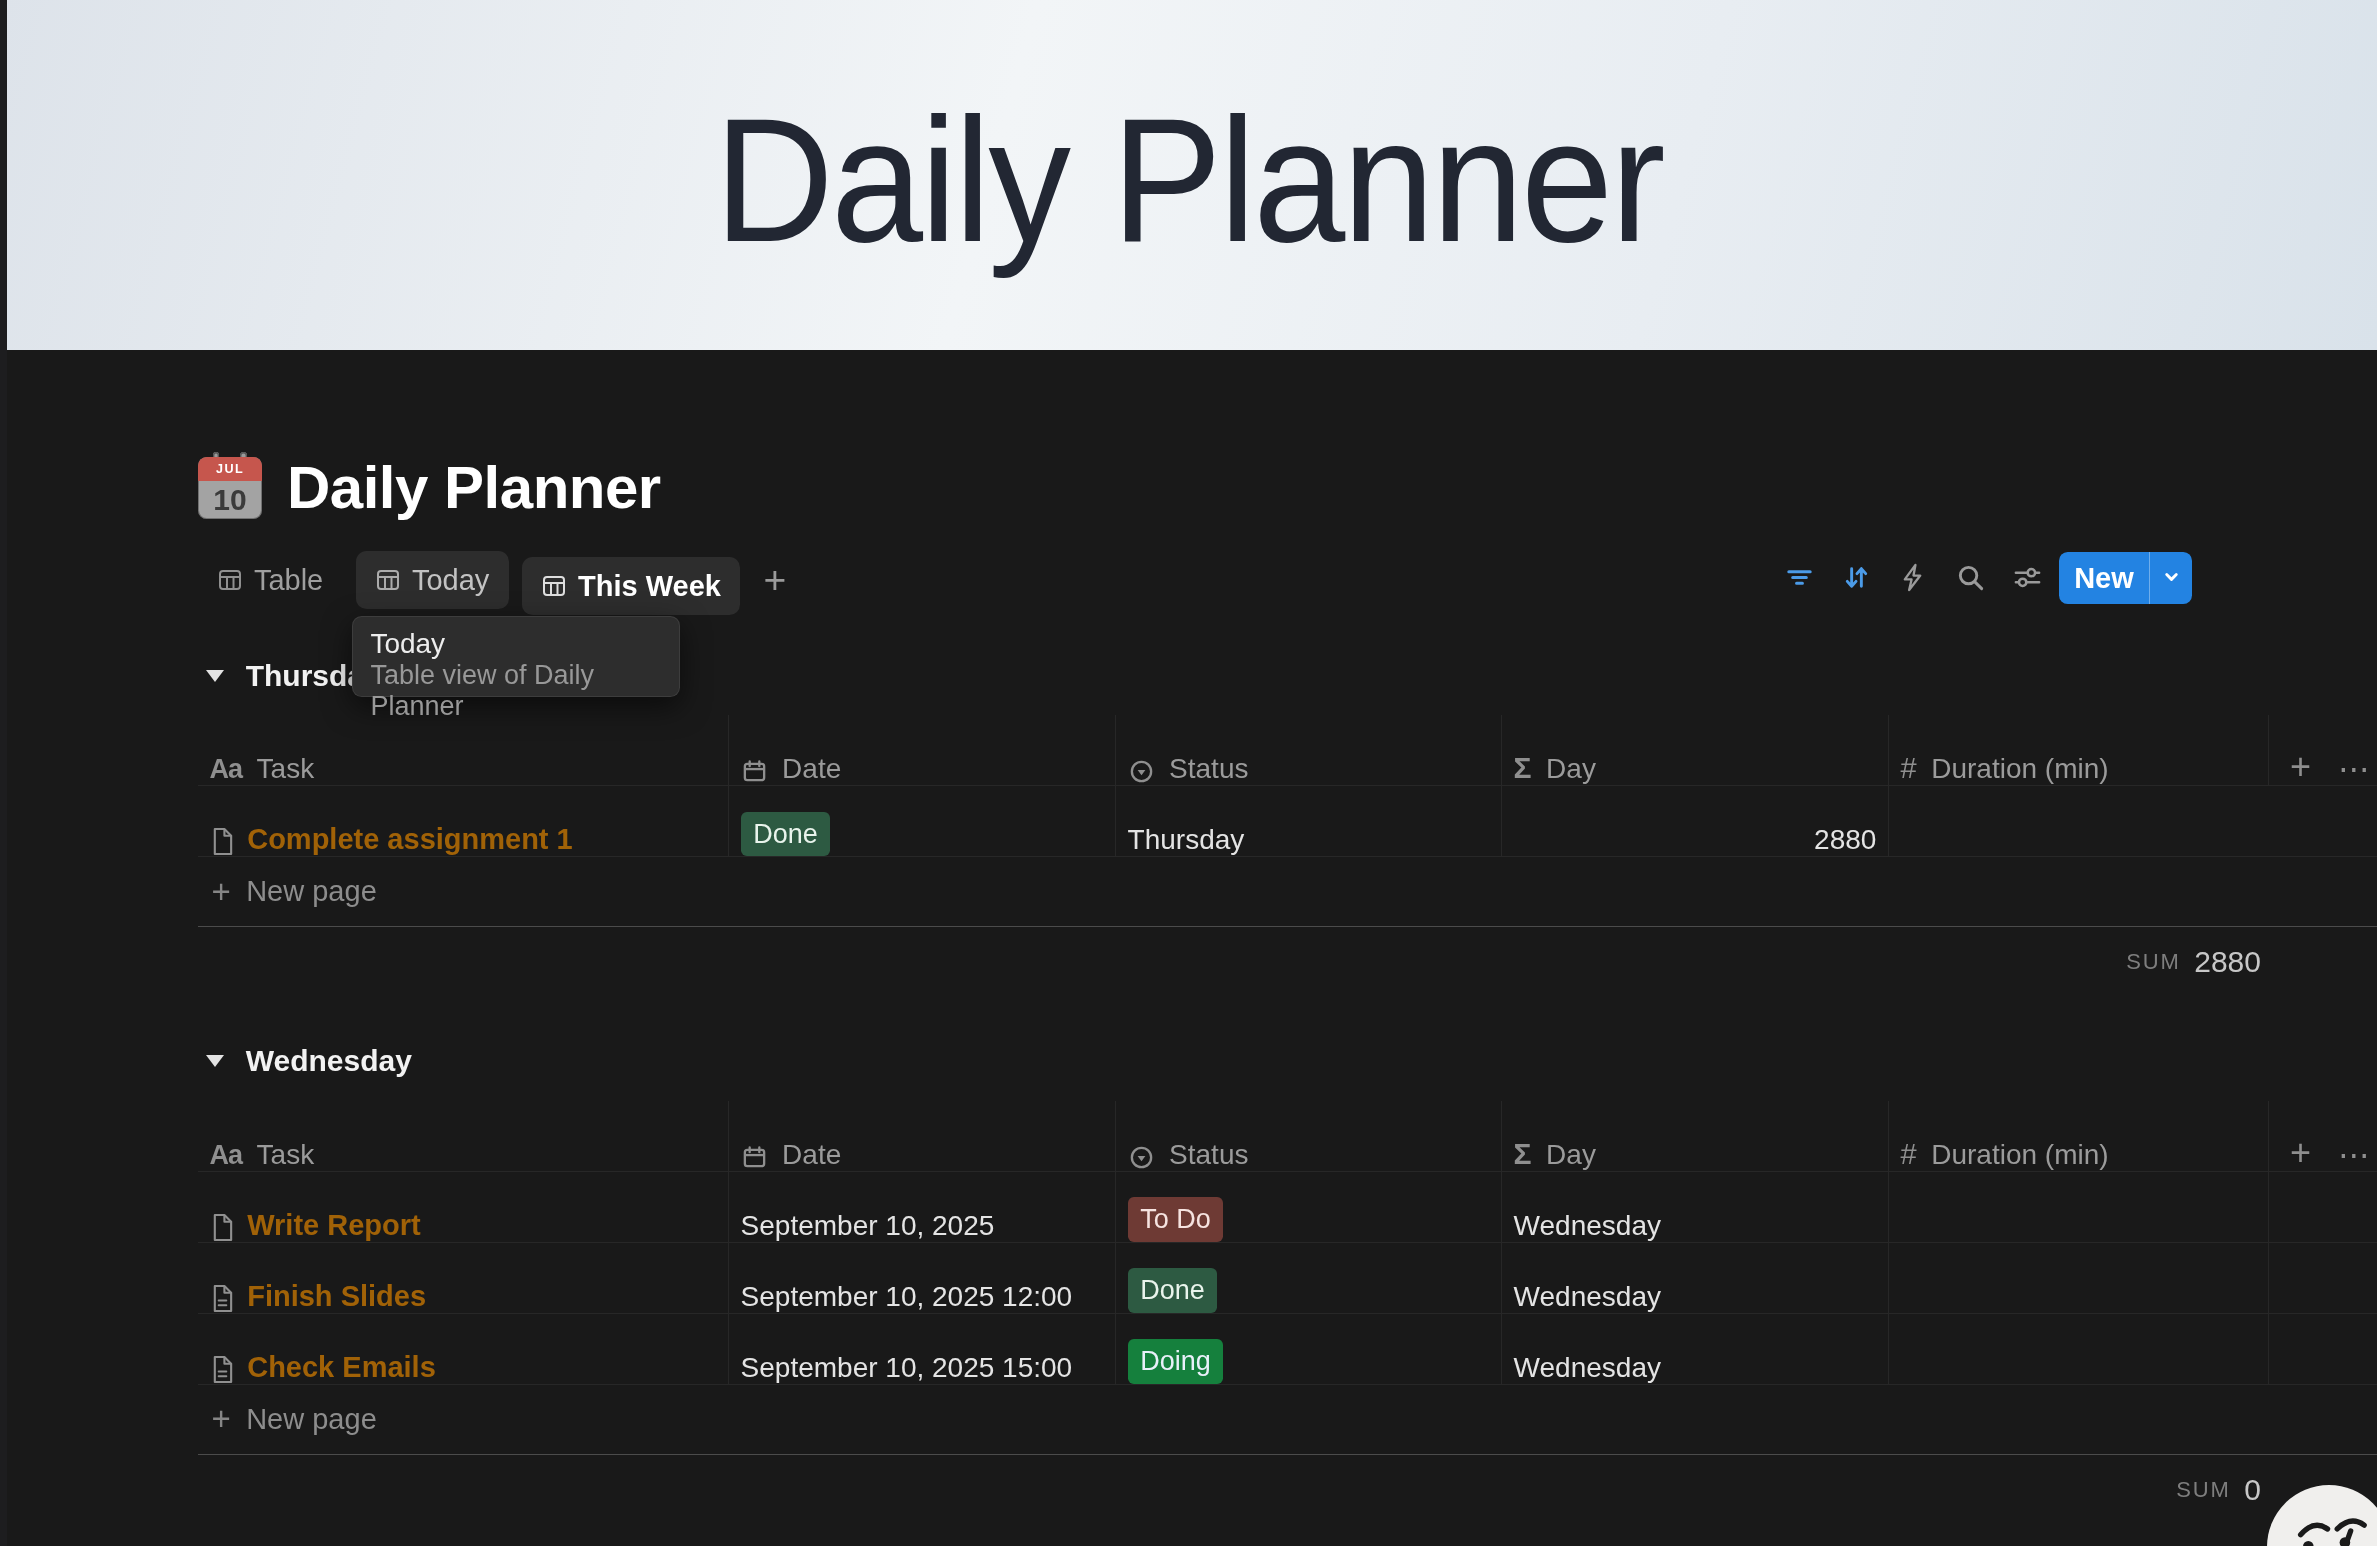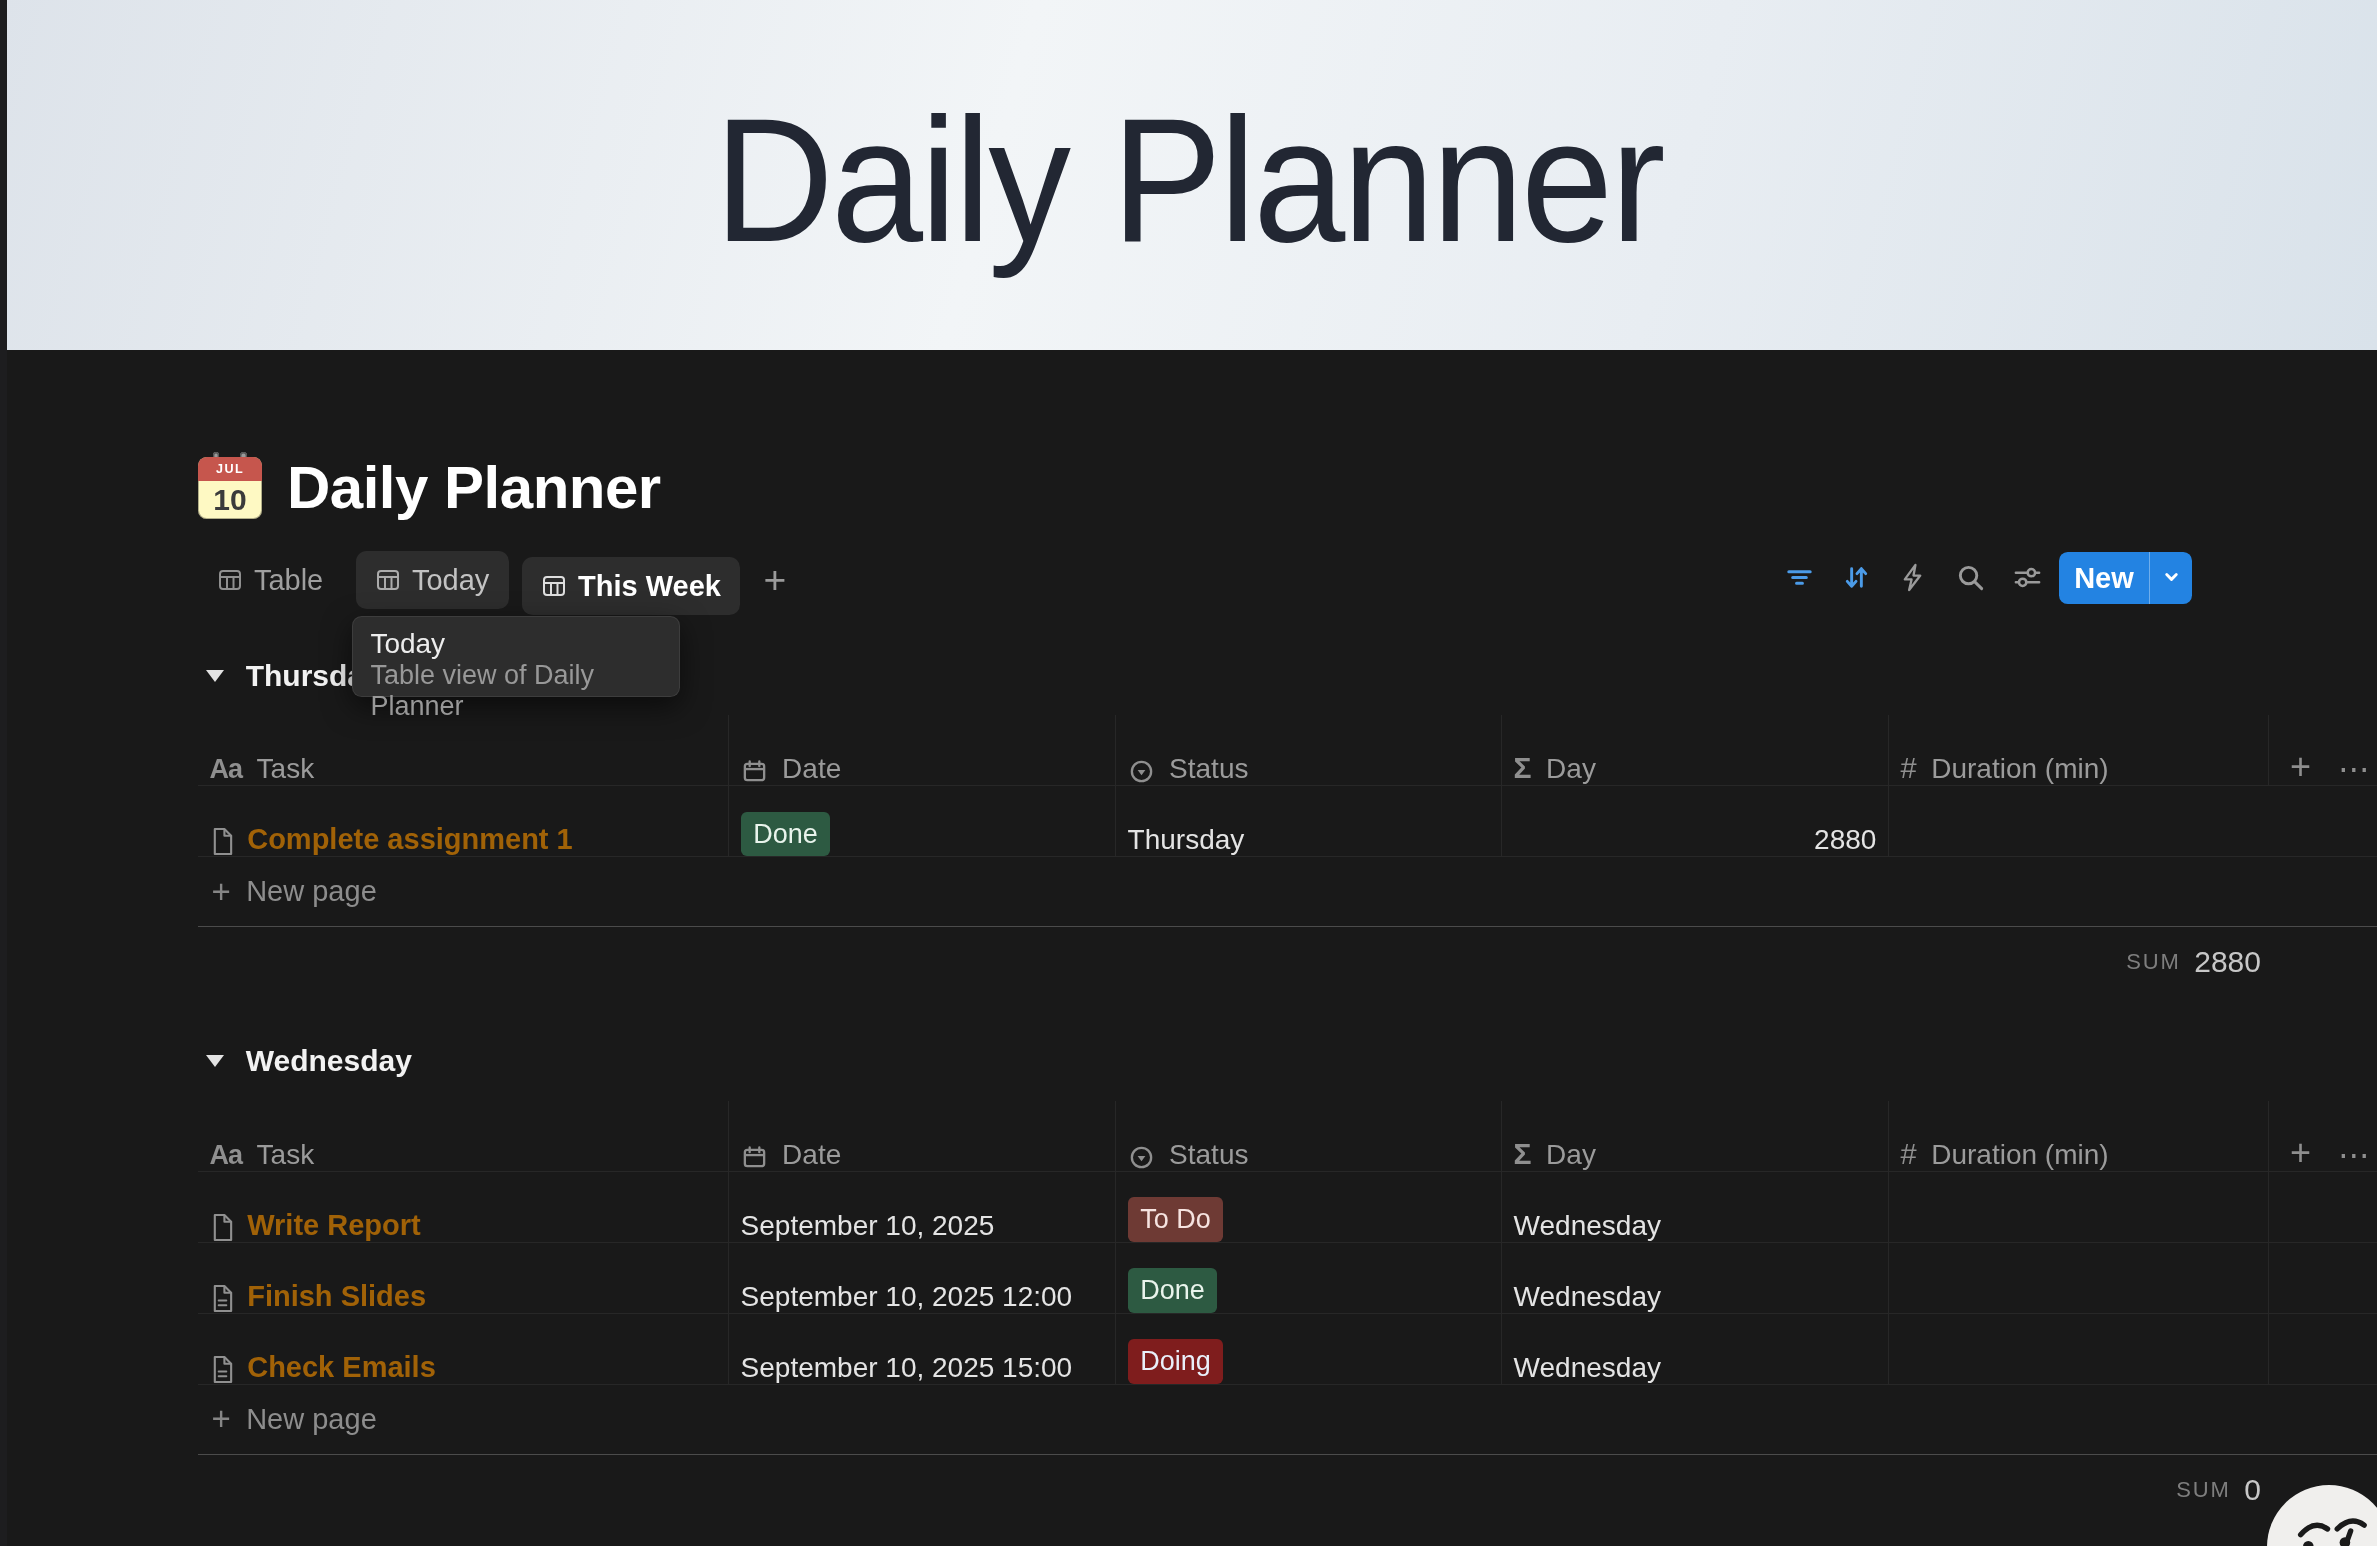--- a/index.html
+++ b/index.html
@@ -13,21 +13,21 @@
   .cover-title { font-size:176px; font-weight:200; letter-spacing:-2.9px; color:#222733;
     transform:scaleX(.94); white-space:nowrap; margin-top:9.7px; }
   .window-edge { position:absolute; left:0; top:0; width:6.8px; height:1547px; background:#1d1d1f; z-index:5; }
 
   
   .content { position:absolute; left:198px; top:350px; width:2179px; }
 
   
   .page-header { margin-top:103px; height:68px; display:flex; align-items:center; gap:25px; }
   .cal-wrap { position:relative; width:64px; height:64px; flex:0 0 auto; }
-  .cal-card { position:absolute; inset:1.9px 0 0 0; background:#fef9c3; border-radius:8.7px; overflow:hidden;
+  .cal-card { position:absolute; inset:1.9px 0 0 0; background:#a3a3a3; border-radius:8.7px; overflow:hidden;
     box-shadow:inset 0 0 0 1px rgba(0,0,0,.3); }
   .cal-top { position:absolute; top:0; left:0; right:0; height:24px; background:#c6564d; color:#fff;
     font-size:12.6px; font-weight:700; letter-spacing:1.4px; display:flex; align-items:center; justify-content:center; }
   .cal-day { position:absolute; top:24px; left:0; right:0; bottom:0; display:flex; align-items:center;
     justify-content:center; font-size:30px; font-weight:700; color:#3b3b3b; }
   .cal-ring { position:absolute; top:-2.9px; width:6.8px; height:13.5px; background:#9a9a9a; border-radius:3.9px;
     box-shadow:inset 0 0 0 1.4px #555; }
   .page-title { font-size:60px; font-weight:700; color:#ffffff; letter-spacing:-0.5px; }
 
   
@@ -387,21 +387,21 @@
             <path d="M15 2v7h7" fill="none" stroke="#909090" stroke-width="2.2" stroke-linejoin="round"></path>
             <path d="M9 17h8M9 22h8" stroke="#909090" stroke-width="2" stroke-linecap="round"></path>
           </svg>
       </span>
       <span class="task-title">Check Emails</span>
     </div>
     <div class="cell">
         <span class="date-text">September 10, 2025 15:00</span>
       </div>
     <div class="cell">
-        <span class="badge" style="background: #7f1d1d; color: rgb(233, 240, 250);">Doing</span>
+        <span class="badge" style="background: #15803d; color: rgb(233, 240, 250);">Doing</span>
       </div>
     <div class="cell">
         <span class="day-text">Wednesday</span>
       </div>
     <div class="cell dur-cell">
         <span></span>
       </div>
     <div class="cell last"></div>
   </div>
 

